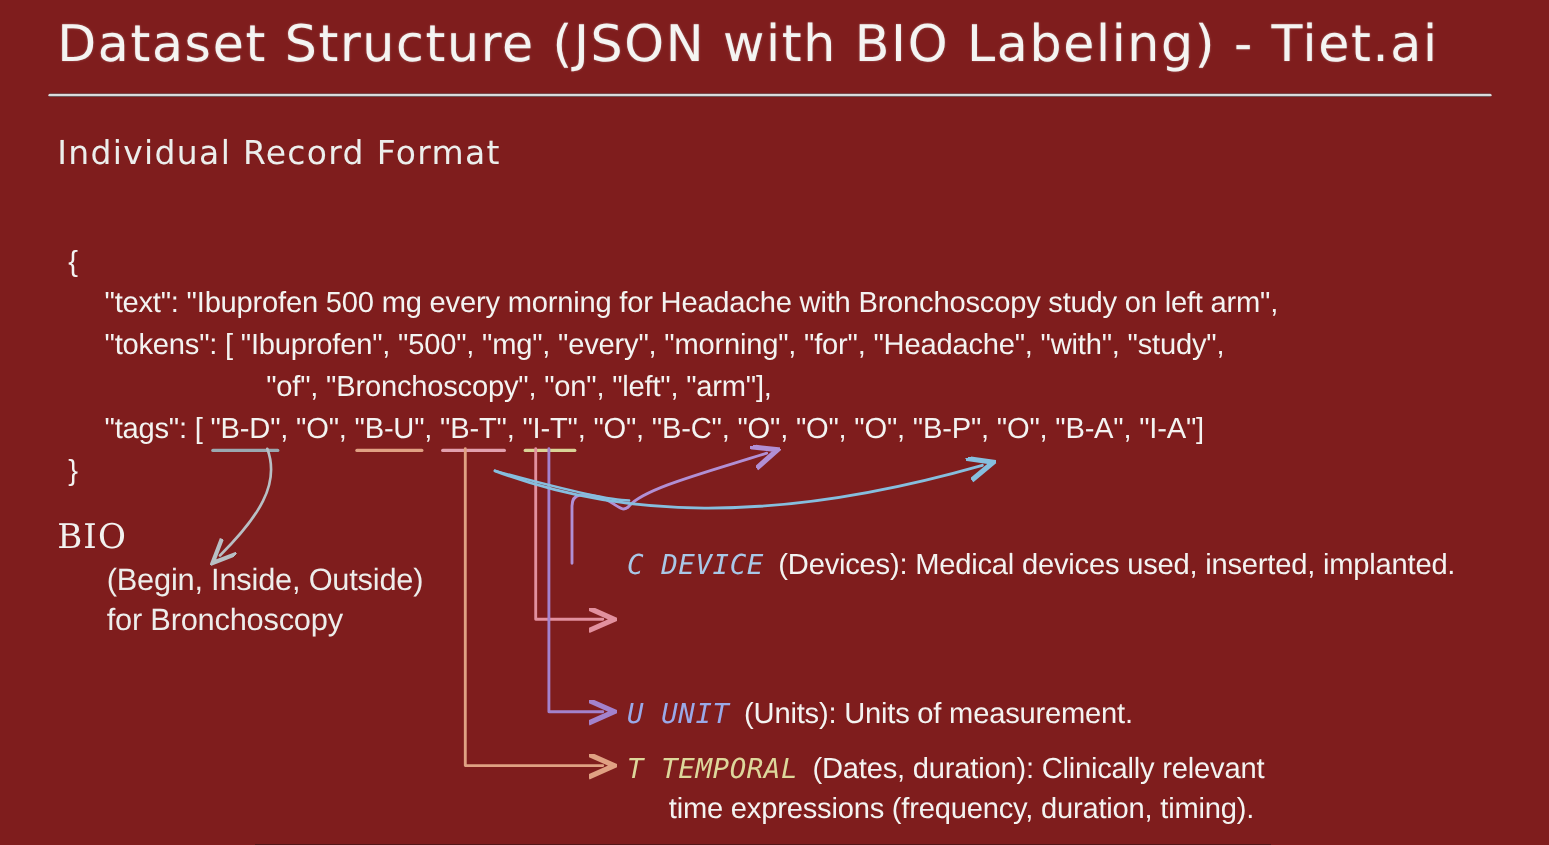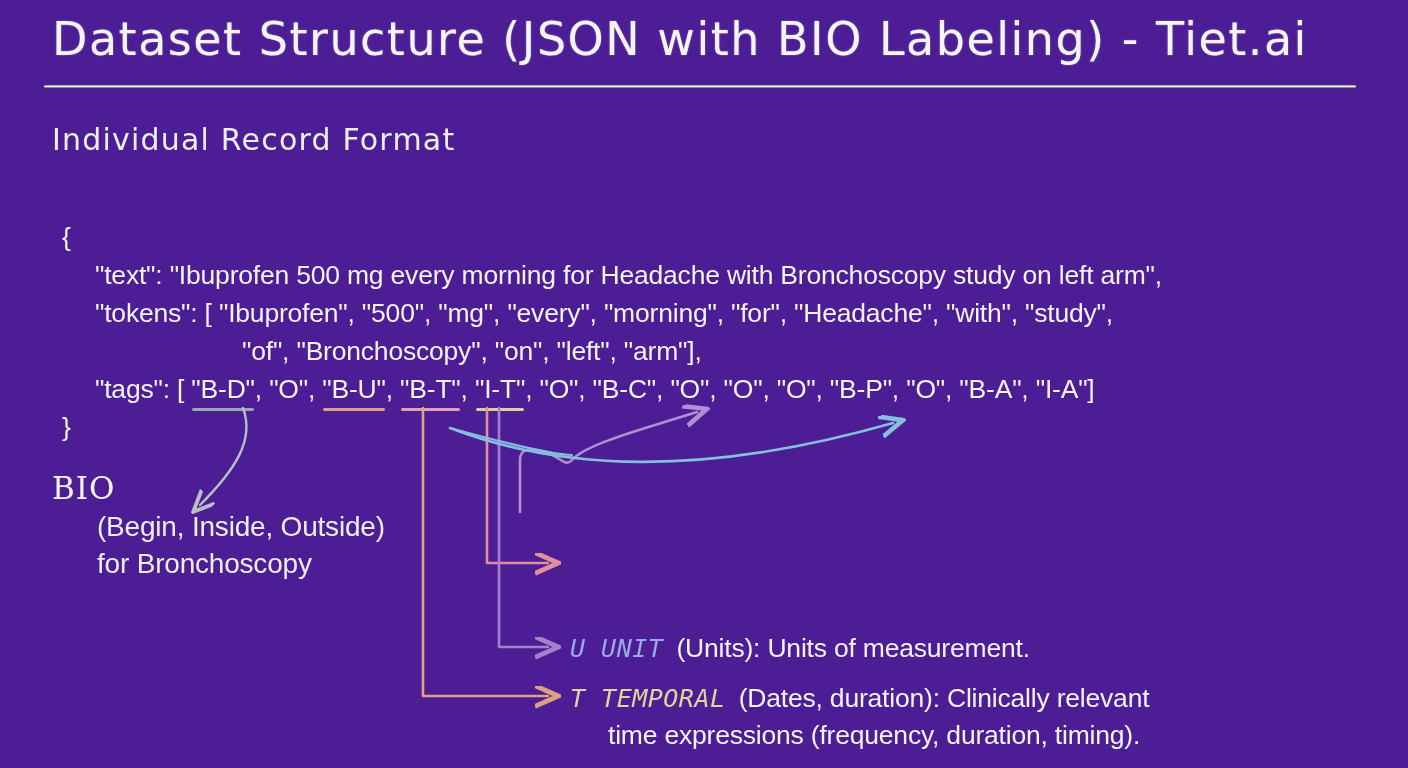--- a/index.html
+++ b/index.html
@@ -4,21 +4,21 @@
 <style>
   html, body {
     margin: 0;
     padding: 0;
     background: #0d0f11;
   }
   #stage {
     position: relative;
     width: 1408px;
     height: 768px;
-    background: #4c1d95;
+    background: #7f1d1d;
     overflow: hidden;
     font-family: "Liberation Sans", sans-serif;
     color: #f2f2f0;
   }
 
   
   #title {
     position: absolute;
     left: 52px;
     top: 12px;
@@ -153,20 +153,23 @@
     <span class="jline ind1"><span>"tags": [ </span><span id="tags-host"><span class="tagmark" style="--ul: #9aa8b0;">"B-D"</span>, <span>"O"</span>, <span class="tagmark" style="--ul: #e0a183;">"B-U"</span>, <span class="tagmark" style="--ul: #e2a0ae;">"B-T"</span>, <span class="tagmark" style="--ul: #d9d396;">"I-T"</span>, <span>"O"</span>, <span>"B-C"</span>, <span>"O"</span>, <span>"O"</span>, <span>"O"</span>, <span>"B-P"</span>, <span>"O"</span>, <span>"B-A"</span>, <span>"I-A"</span></span><span>]</span></span>
     <span class="jline">}</span>
   </div>
 
   <div id="bio-legend">
     <div id="bio-word">BIO</div>
     <div class="bio-sub">(Begin, Inside, Outside)</div>
     <div class="bio-sub">for Bronchoscopy</div>
   </div>
 
+  <div class="legend-row" style="top:495px">
+    <span class="lcode" style="color: rgb(169, 200, 232);">C DEVICE</span><span class="lrest"> (Devices): Medical devices used, inserted, implanted.</span>
+  </div>
 
 
   <div class="legend-row" style="top:630px">
     <span class="lcode" style="color: rgb(154, 169, 232);">U UNIT</span><span class="lrest"> (Units): Units of measurement.</span>
   </div>
 
   <div class="legend-row" style="top:680px">
     <span class="lcode" style="color: rgb(221, 215, 155);">T TEMPORAL</span><span class="lrest"> (Dates, duration): Clinically relevant</span>
     <span class="lcont">time expressions (frequency, duration, timing).</span>
   </div>

